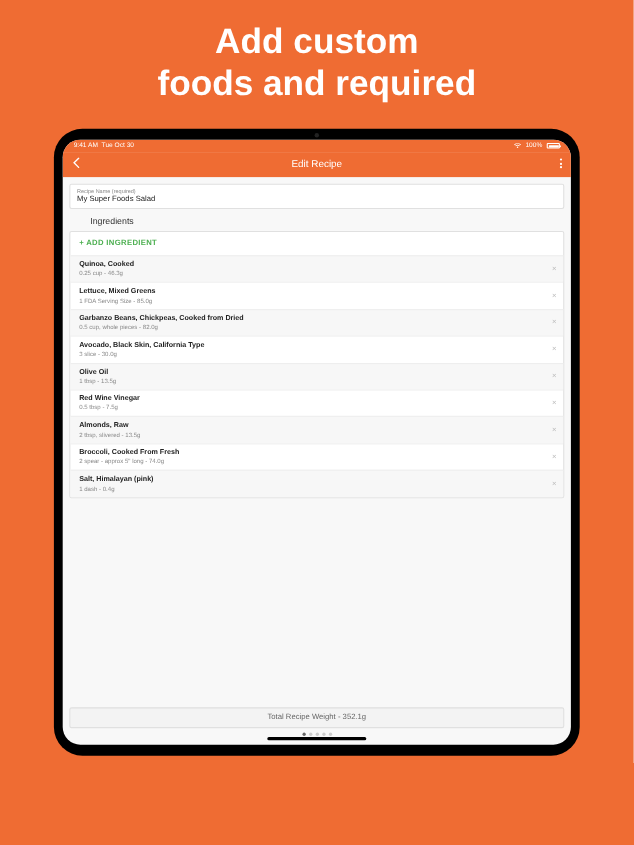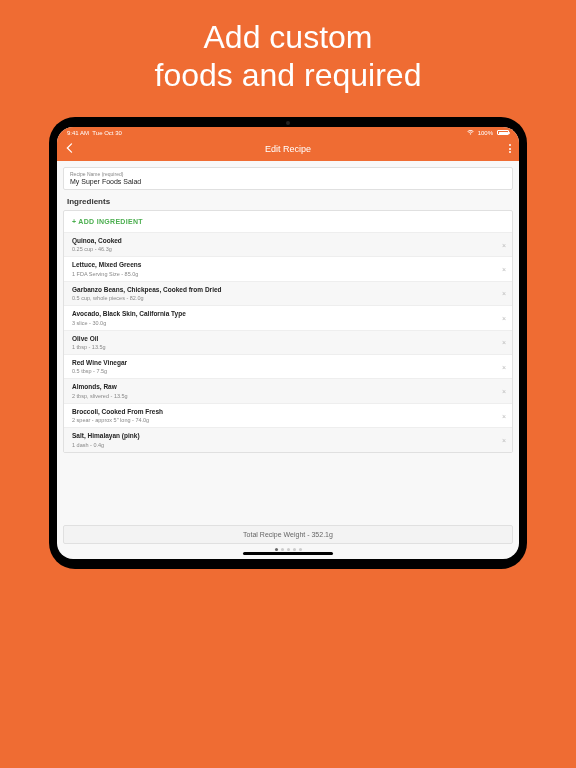--- a/index.html
+++ b/index.html
@@ -1,32 +1,32 @@
 <!DOCTYPE html>
 <html><head>
 <meta charset="utf-8">
 <style>
 *{box-sizing:border-box;margin:0;padding:0;font-family:-apple-system,BlinkMacSystemFont,sans-serif}
 body{width:576px;height:768px;background:#ef6c33;overflow:hidden}
-.promo{text-align:center;color:#fff;font-size:32px;font-weight:400;padding:18px 0 22px;line-height:1.2}
-.tablet{width:478px;height:452px;margin:0 auto;background:#000;border-radius:26px;padding:10px 8px;position:relative}
+.promo{text-align:center;color:#fff;font-size:32px;font-weight:700;padding:18px 0 22px;line-height:1.2}
+.tablet{width:478px;height:570px;margin:0 auto;background:#000;border-radius:26px;padding:10px 8px;position:relative}
 .tablet::before{content:"";position:absolute;top:4px;left:50%;transform:translateX(-50%);width:4px;height:4px;background:#222;border-radius:50%}
 .screen{width:100%;height:100%;background:#f8f8f8;border-radius:16px;overflow:hidden;display:flex;flex-direction:column;position:relative}
 .status{background:#ef6c33;color:#fff;display:flex;justify-content:space-between;align-items:center;padding:3px 10px;font-size:6px;font-weight:500}
 .status-right{display:flex;align-items:center;gap:4px}
 .nav{background:#ef6c33;color:#fff;display:flex;align-items:center;justify-content:center;position:relative;padding:5px 0 7px}
 .nav-back{position:absolute;left:8px;font-size:12px;color:#fff}
 .nav-title{font-size:9px;font-weight:500}
 .nav-more{position:absolute;right:8px;display:flex;flex-direction:column;gap:1.5px}
 .nav-more span{width:2px;height:2px;background:#fff;border-radius:50%;display:block}
 .content{flex:1;overflow:hidden;padding:6px;display:flex;flex-direction:column}
 .card{background:#fff;border:1px solid #e0e0e0;border-radius:2px}
 .field-label{font-size:5px;color:#888;padding:3px 6px 0}
 .field-value{font-size:7px;color:#222;padding:1px 6px 4px;font-weight:500}
-.section-title{font-size:8px;color:#333;margin:7px 4px 4px;font-weight:700}
+.section-title{font-size:8px;color:#333;margin:7px 19px 4px;font-weight:400}
 .add-btn{color:#4caf50;font-size:7px;font-weight:700;padding:7px 8px;letter-spacing:.3px}
 .ing{border-top:1px solid #eee;position:relative;padding:4px 16px 4px 8px}
 .ing:nth-child(odd){background:#f7f7f7}
 .ing-name{font-size:6.5px;font-weight:700;color:#222;line-height:1.3}
 .ing-amt{font-size:5.5px;color:#888;margin-top:1px}
 .ing-x{position:absolute;right:6px;top:50%;transform:translateY(-50%);font-size:7px;color:#bbb}
 .spacer{flex:1}
 .total{background:#f3f3f3;border:1px solid #e0e0e0;border-radius:2px;text-align:center;font-size:7px;color:#666;padding:5px;margin-top:4px}
 .dots{display:flex;justify-content:center;gap:3px;padding:4px 0 2px}
 .dots span{width:3px;height:3px;border-radius:50%;background:#ccc}

